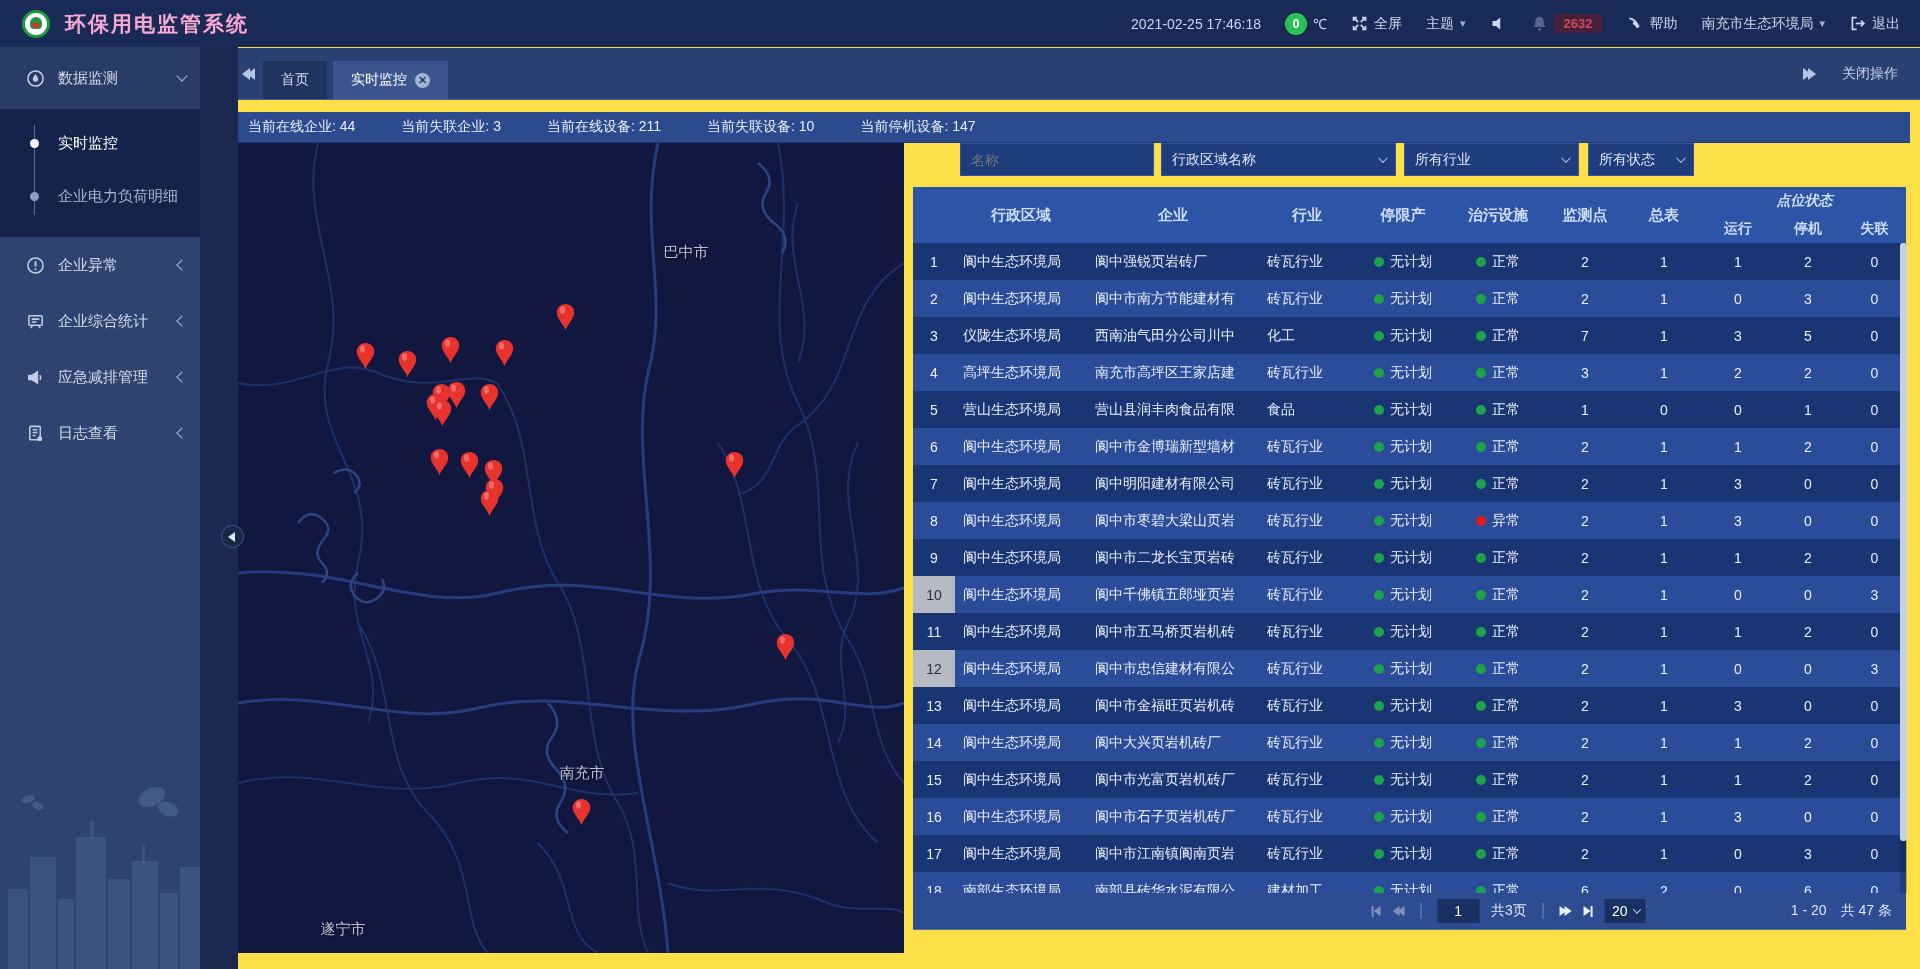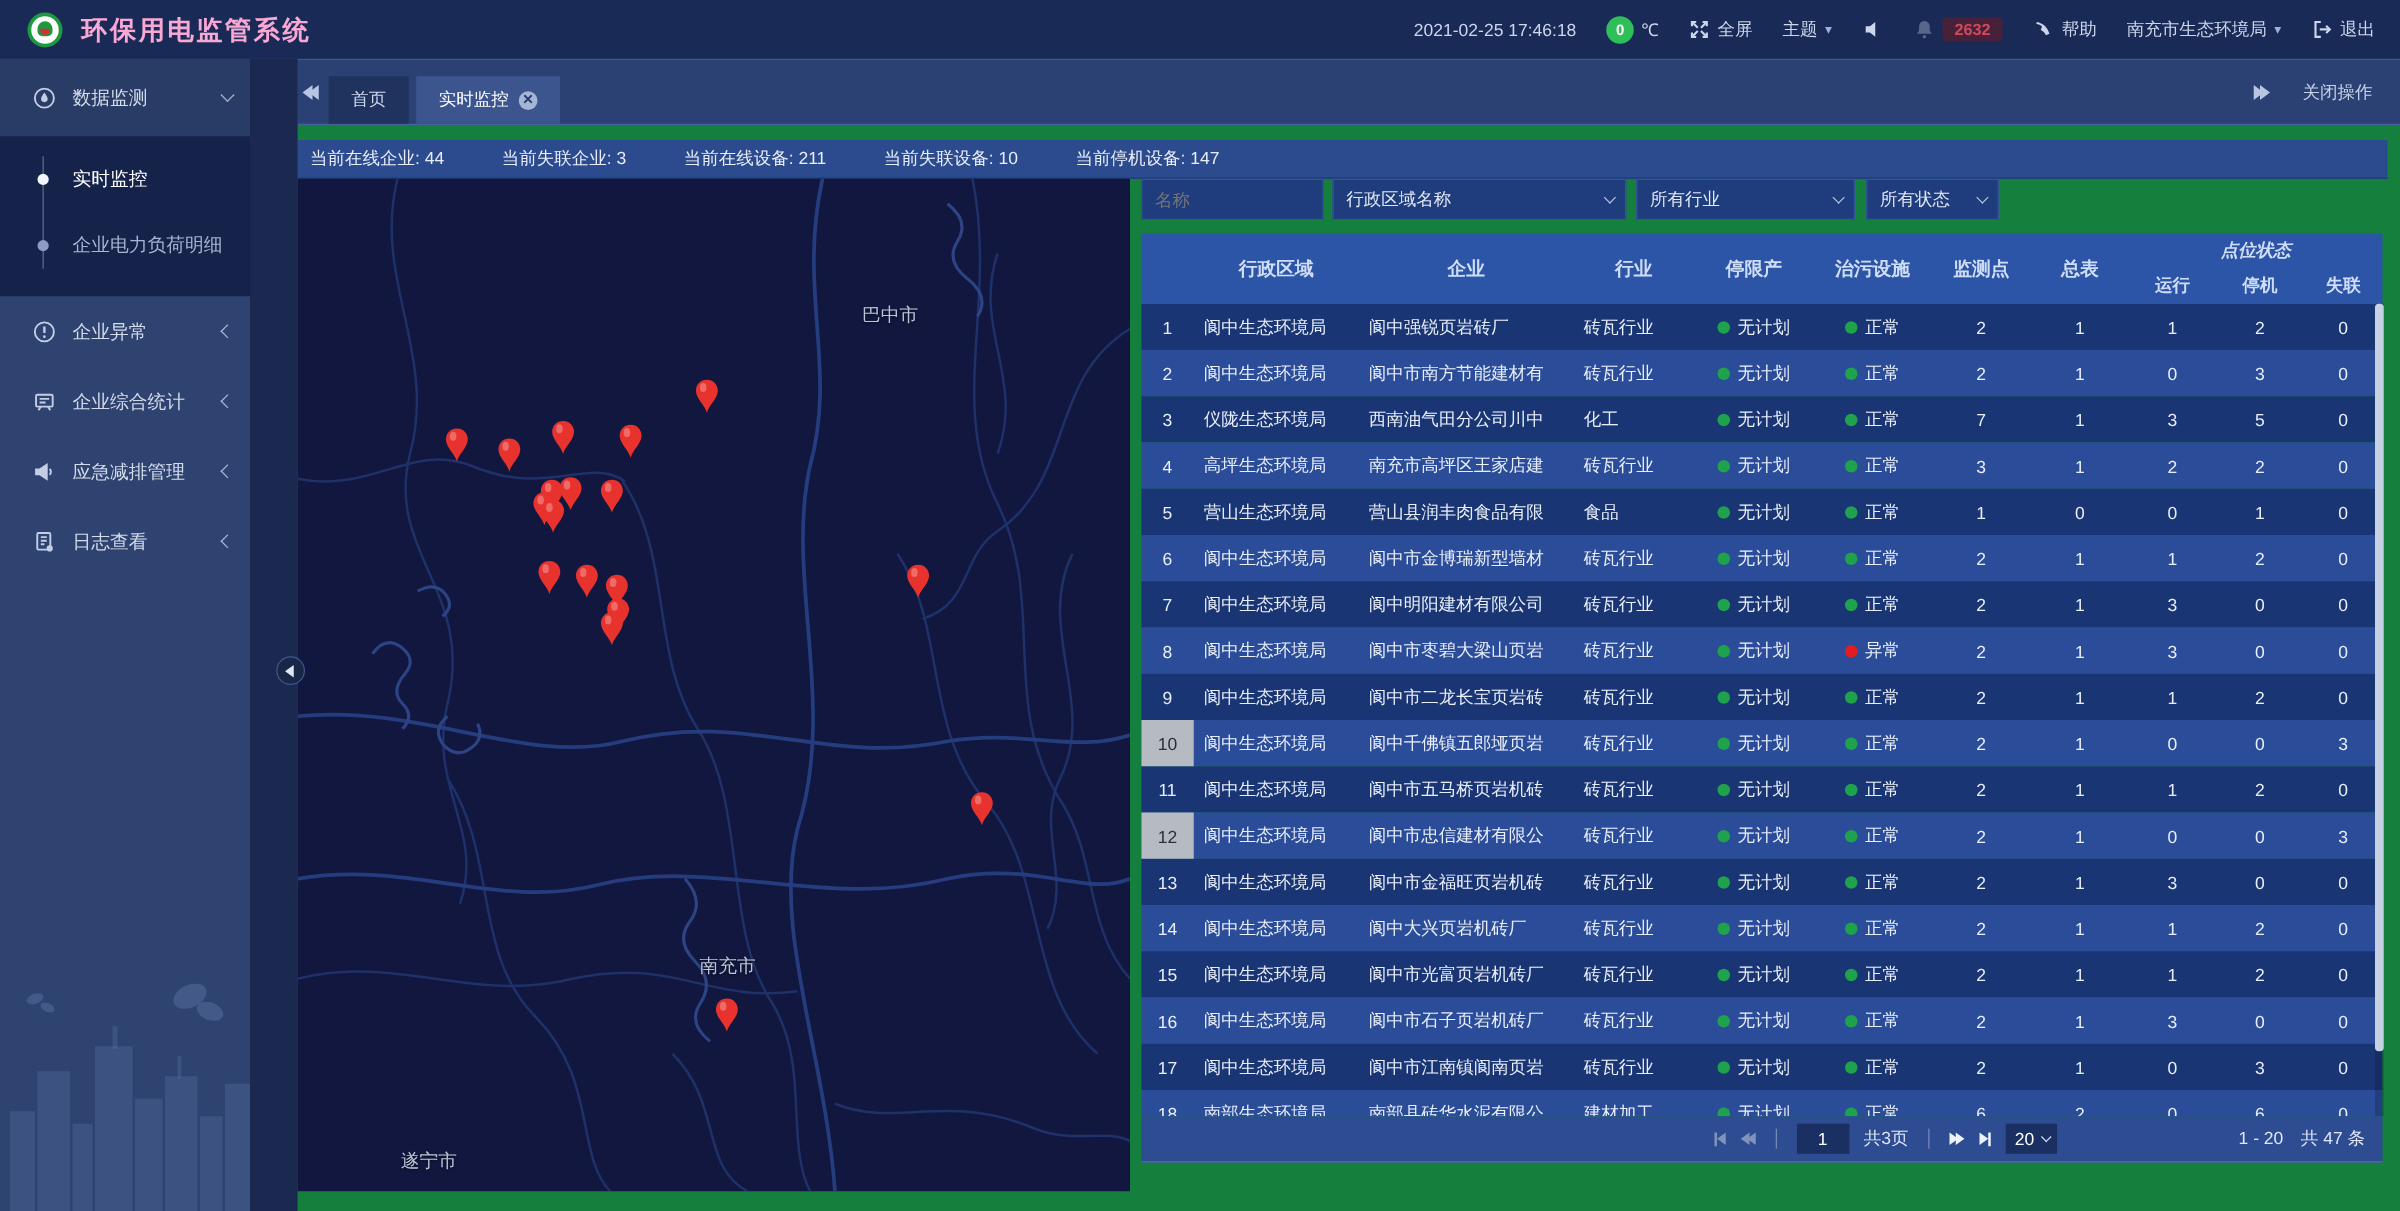--- a/index.html
+++ b/index.html
@@ -37,21 +37,21 @@
   .sub-item.active { color:#ffffff; }
   .sub-item.active::before { background:#f2f5fb; }
   .skyline { position:absolute; bottom:0; left:0; }
 
   
   .gutter { position:absolute; top:47px; left:200px; width:38px; bottom:0; background:#1b2951; z-index:3; }
   .collapse-btn { position:absolute; top:525px; left:221px; width:23px; height:23px; border-radius:50%; background:#182647; border:1px solid #3e5590; z-index:6; display:flex; align-items:center; justify-content:center; cursor:pointer; }
   .collapse-btn b { width:0; height:0; border-top:5px solid transparent; border-bottom:5px solid transparent; border-right:7px solid #dfe6f4; margin-right:2px; }
 
   
-  .main { position:absolute; top:47px; left:238px; right:0; bottom:0; background:#15803d; }
+  .main { position:absolute; top:47px; left:238px; right:0; bottom:0; background:#fde047; }
   .tabbar { position:absolute; top:1px; left:0; right:0; height:52px; background:#2b4173; border-bottom:1px solid #45629e; display:flex; align-items:flex-end; }
   .tab-scroll { align-self:center; margin:0 8px 0 4px; color:#b8c6e4; cursor:pointer; display:flex; }
   .tri { width:0; height:0; border-top:6px solid transparent; border-bottom:6px solid transparent; }
   .tri.l { border-right:8px solid currentColor; }
   .tri.r { border-left:8px solid currentColor; }
   .tab { height:38px; display:flex; align-items:center; padding:0 18px; font-size:14px; color:#cfd9ee; background:#20335f; margin-right:6px; cursor:pointer; }
   .tab.active { background:#3d558e; color:#fff; }
   .tab-close { width:15px; height:15px; border-radius:50%; background:#a5b5d6; color:#28406f; font-size:11px; line-height:15px; text-align:center; margin-left:8px; font-weight:bold; }
   .tabbar-right { margin-left:auto; align-self:center; display:flex; align-items:center; gap:26px; padding-right:22px; color:#c6d2e8; font-size:14px; }
 
@@ -63,21 +63,21 @@
   .map-panel { position:absolute; left:0; top:96px; width:666px; height:810px; background:#12173f; overflow:hidden; }
   .city-label { position:absolute; transform:translate(-50%,-50%); color:#bcc5d8; font-size:15px; text-shadow:0 1px 2px rgba(0,0,0,.6); white-space:nowrap; }
   .pin { position:absolute; width:21px; height:28px; margin-left:-10px; margin-top:-14px; cursor:pointer; }
   .pin svg { width:100%; height:100%; display:block; }
 
   
   .table-panel { position:absolute; left:675px; top:96px; width:993px; height:810px; --cols:42px 132px 172px 96px 96px 94px 80px 78px 70px 70px 63px; }
   .filters { display:flex; height:33px; gap:7px; }
   .f-field { background:#1f3c7c; border:1px solid #33539c; color:#dfe7f6; font-size:14px; display:flex; align-items:center; padding:0 10px; }
   .f-field .fchev { margin-left:auto; width:7px; height:7px; border-right:1.5px solid #b9c6e2; border-bottom:1.5px solid #b9c6e2; transform:rotate(45deg) translateY(-2px); }
-  .f-name { width:146px; }
+  .f-name { width:194px;margin-left:47px; }
   .f-region { width:235px; margin-left:0; }
   .f-industry { width:175px; margin-left:1px; }
   .f-status { width:106px; margin-left:2px; }
 
   .thead { position:absolute; top:44px; left:0; width:993px; height:56px; background:#2d55a7; display:grid; grid-template-columns:var(--cols); grid-template-rows:28px 28px; color:#cfdef8; font-size:15px; font-weight:bold; }
   .th { grid-row:1/3; display:flex; align-items:center; justify-content:center; }
   .th-group { grid-column:9/12; grid-row:1; display:flex; align-items:center; justify-content:center; font-style:italic; font-size:14px; }
   .th-sub { grid-row:2; display:flex; align-items:center; justify-content:center; font-size:14px; }
 
   .tbody { position:absolute; top:100px; left:0; width:993px; height:650px; overflow:hidden; }
@@ -320,21 +320,21 @@
       </g>
       <g fill="none" stroke="#2c4384" stroke-width="2.5">
         <path d="M60 380 q10 -14 22 -6 q14 10 4 22 q-12 14 -2 24 q10 10 0 20"></path>
         <path d="M120 430 q-12 10 -4 22 q10 12 22 4 q12 -8 6 -20"></path>
         <path d="M96 330 q14 -8 22 2 q8 10 -2 18"></path>
         <path d="M310 560 q16 18 4 34 q-12 16 4 32 q16 16 4 34 q-10 16 8 30"></path>
         <path d="M520 20 q18 14 8 30 q-10 16 8 30 q18 14 8 30"></path>
       </g>
     </svg>
     <div id="map-overlay" style="position:absolute;left:0;top:0;width:666px;height:810px">
-        <div class="city-label" style="left: 474px; top: 109px;">巴中市</div>
+        <div class="city-label" style="left: 448px; top: 109px;">巴中市</div>
         <div class="city-label" style="left: 344px; top: 630px;">南充市</div>
         <div class="city-label" style="left: 105px; top: 786px;">遂宁市</div>
         <div class="pin" style="left: 327px; top: 174px;">
           <svg viewBox="0 0 24 32">
             <path d="M12 1C6.2 1 2 5.5 2 11c0 7 8 13 10 20 2-7 10-13 10-20 0-5.5-4.2-10-10-10z" fill="#e8322e"></path>
             <ellipse cx="8.6" cy="8" rx="3" ry="4.2" fill="rgba(255,255,255,.28)"></ellipse>
           </svg>
         </div>
         <div class="pin" style="left: 127px; top: 213px;">
           <svg viewBox="0 0 24 32">

